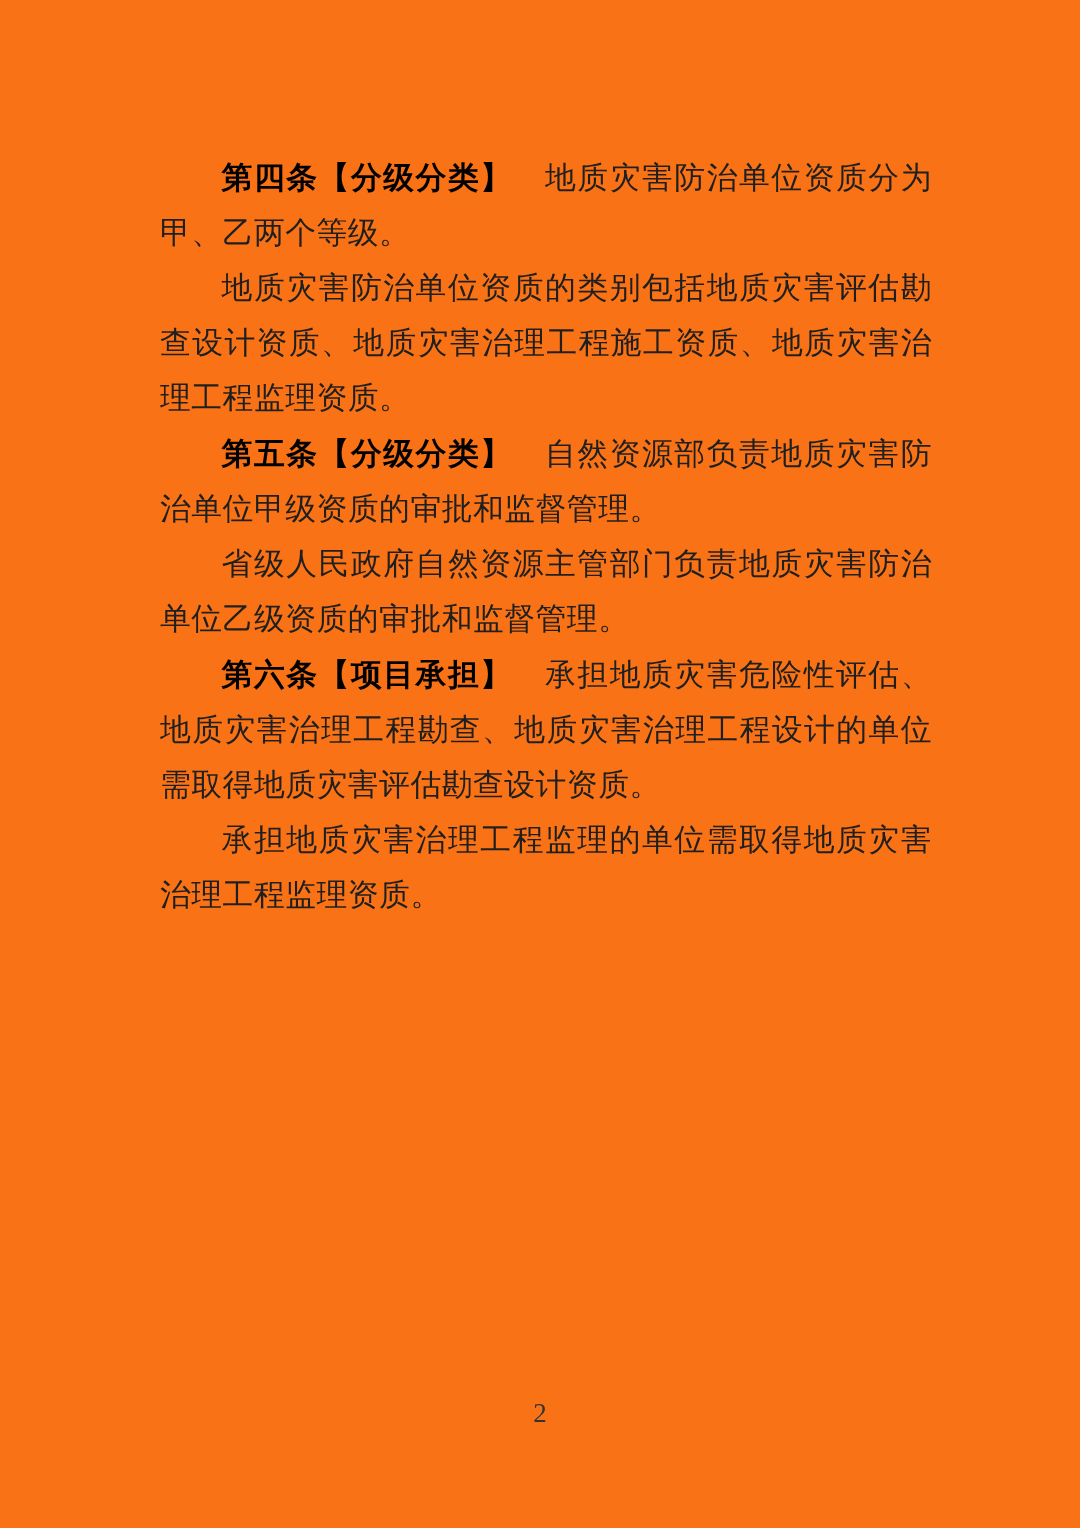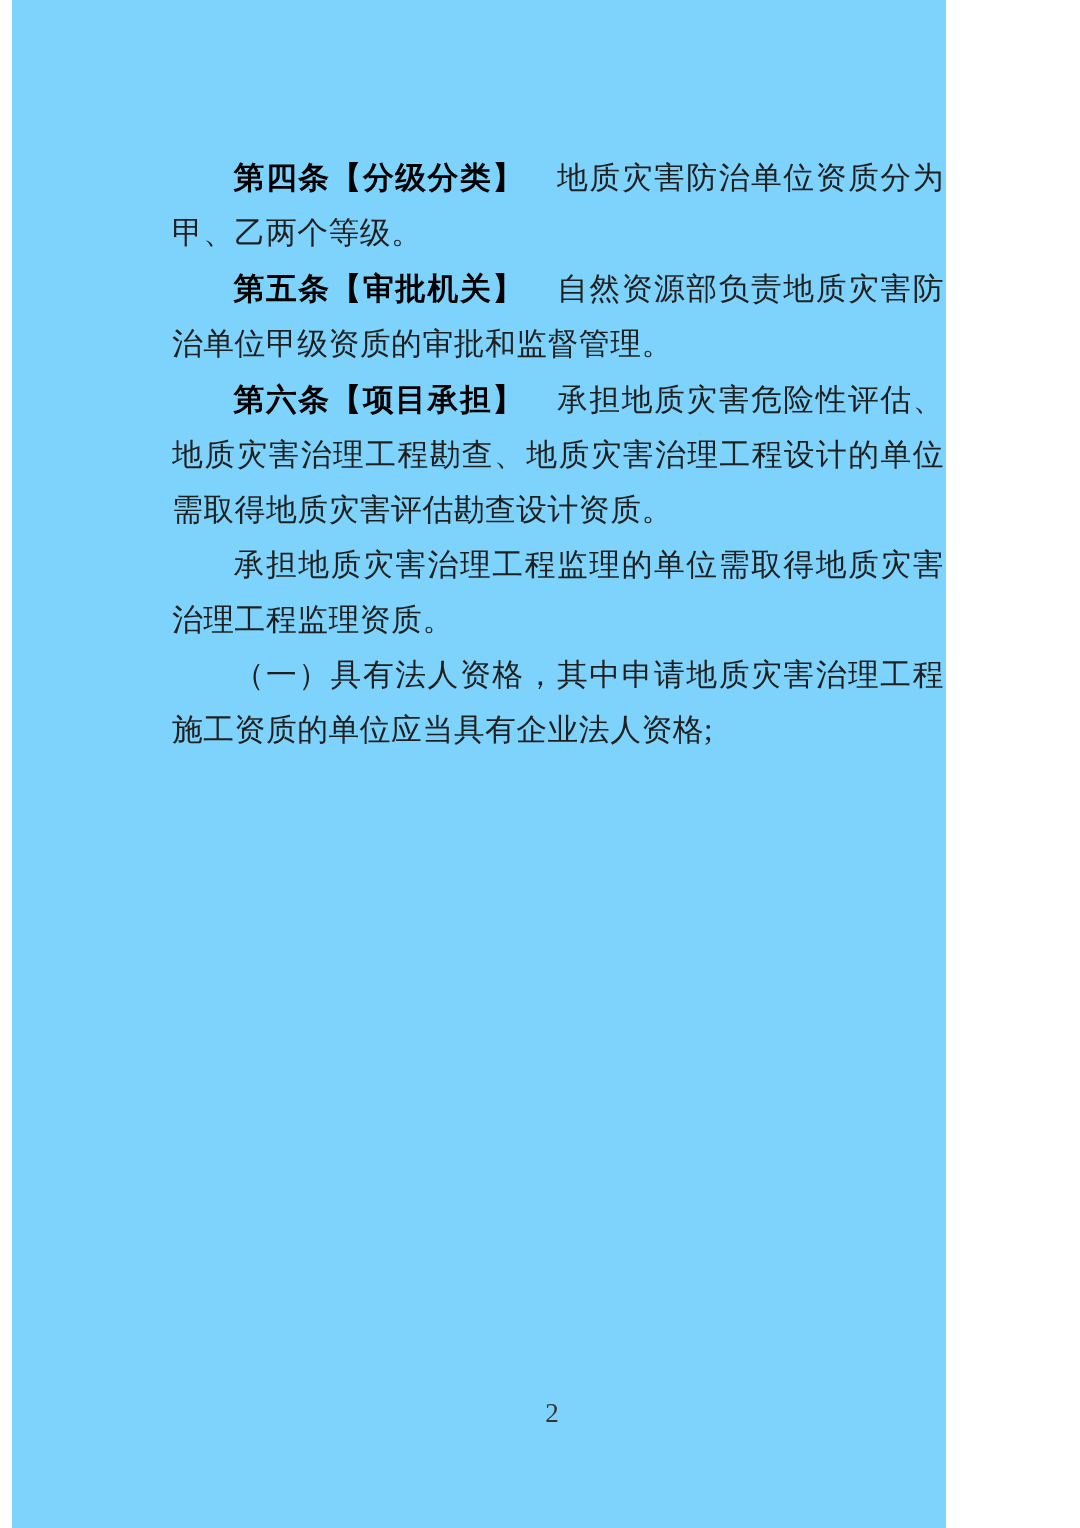--- a/index.html
+++ b/index.html
@@ -2,26 +2,25 @@
 <html><head>
 <meta charset="utf-8">
 <style>
   html, body {
     margin: 0;
     padding: 0;
     background: #ffffff;
   }
   .page {
     position: relative;
-    width: 934px;
+    width: 1080px;
     height: 1528px;
-    background: #7dd3fc;
+    background: #f97316;
     overflow: hidden;
     font-family: "Liberation Serif", "DejaVu Serif", serif;
-    margin-left: 12px;
   }
   .doc-body {
     position: absolute;
     left: 160px;
     top: 150px;
     width: 772px;
   }
   .para {
     margin: 0;
     font-size: 30.8px;
@@ -48,19 +47,20 @@
     color: #333333;
     font-family: "Liberation Serif", "DejaVu Serif", serif;
   }
 </style>
 </head>
 <body>
 
 <div class="page">
   <div class="doc-body">
       <p class="para"><span class="article-heading">第四条【分级分类】</span><span>　地质灾害防治单位资质分为甲、乙两个等级。</span></p>
-      <p class="para"><span class="article-heading">第五条【审批机关】</span><span>　自然资源部负责地质灾害防治单位甲级资质的审批和监督管理。</span></p>
+      <p class="para"><span>地质灾害防治单位资质的类别包括地质灾害评估勘查设计资质、地质灾害治理工程施工资质、地质灾害治理工程监理资质。</span></p>
+      <p class="para"><span class="article-heading">第五条【分级分类】</span><span>　自然资源部负责地质灾害防治单位甲级资质的审批和监督管理。</span></p>
+      <p class="para"><span>省级人民政府自然资源主管部门负责地质灾害防治单位乙级资质的审批和监督管理。</span></p>
       <p class="para"><span class="article-heading">第六条【项目承担】</span><span>　承担地质灾害危险性评估、地质灾害治理工程勘查、地质灾害治理工程设计的单位需取得地质灾害评估勘查设计资质。</span></p>
       <p class="para"><span>承担地质灾害治理工程监理的单位需取得地质灾害治理工程监理资质。</span></p>
-      <p class="para"><span>（一）具有法人资格，其中申请地质灾害治理工程施工资质的单位应当具有企业法人资格;</span></p>
     </div>
   <div class="page-number">2</div>
 </div>
 
 </body></html>

